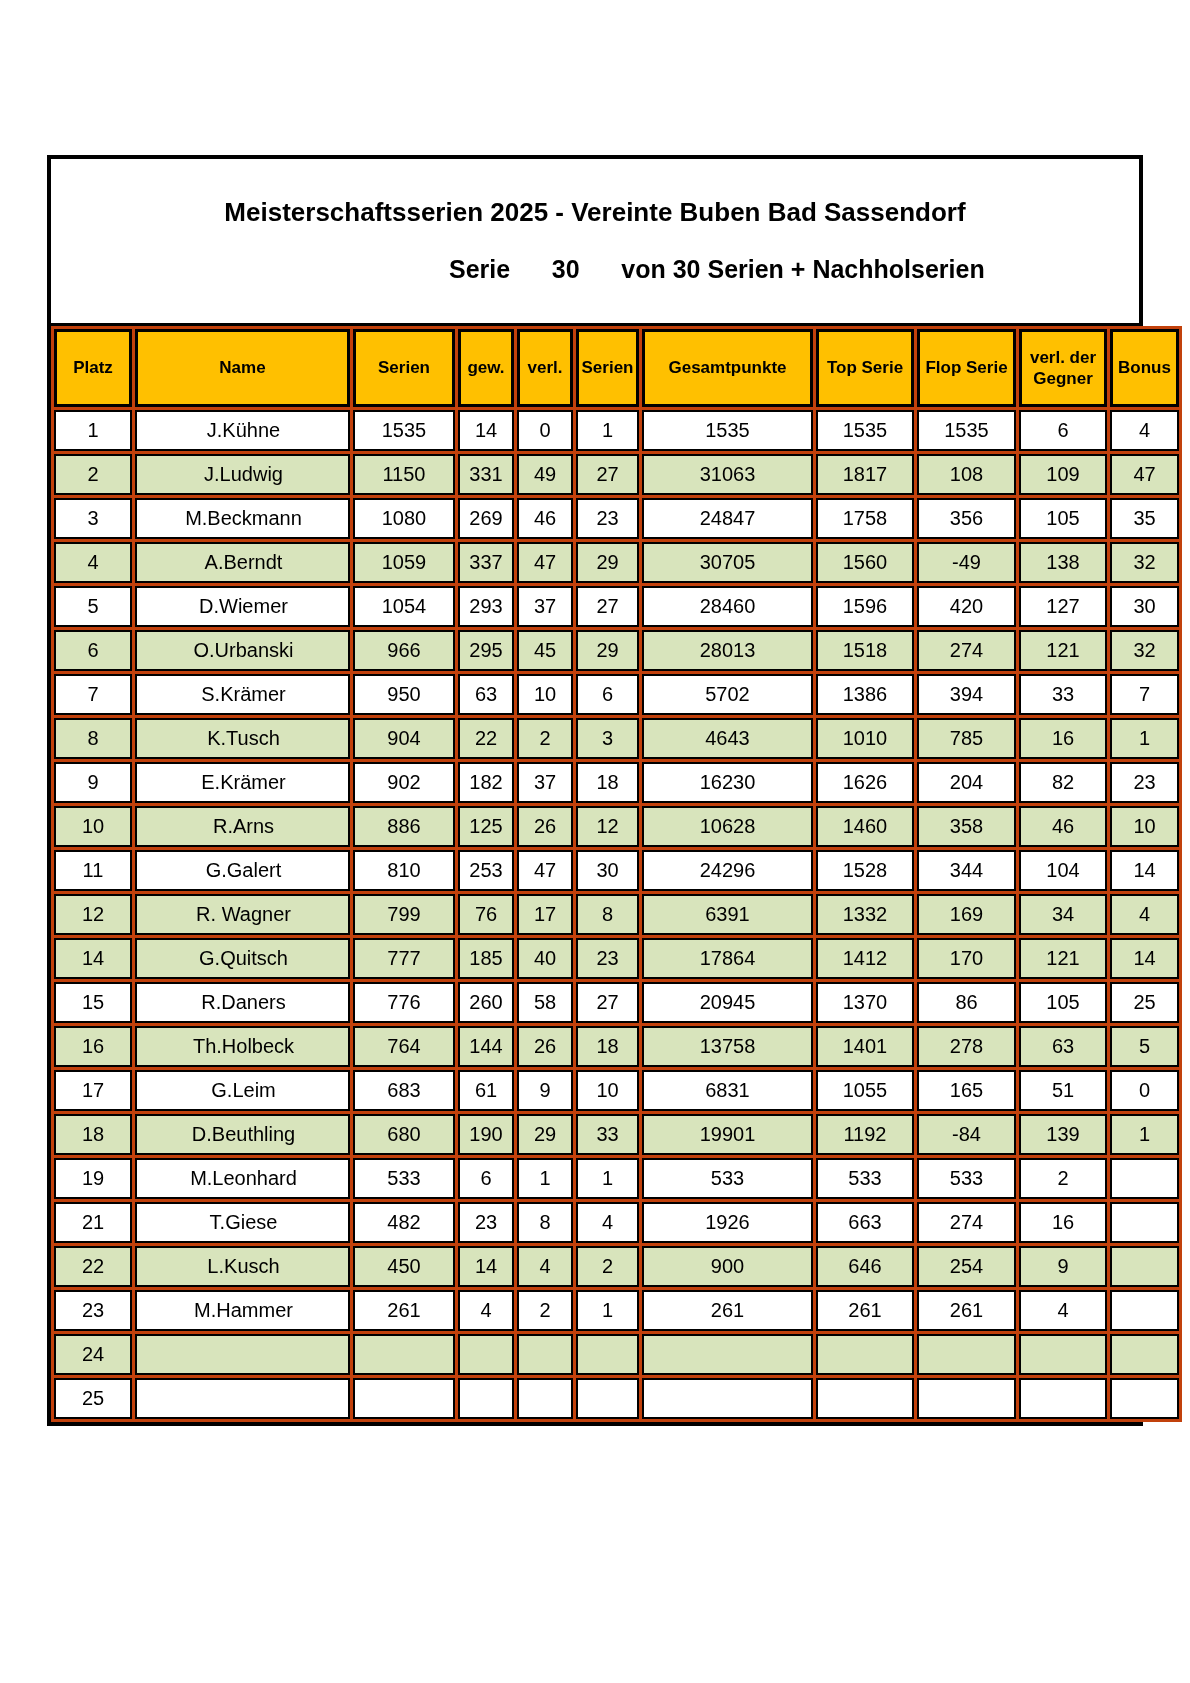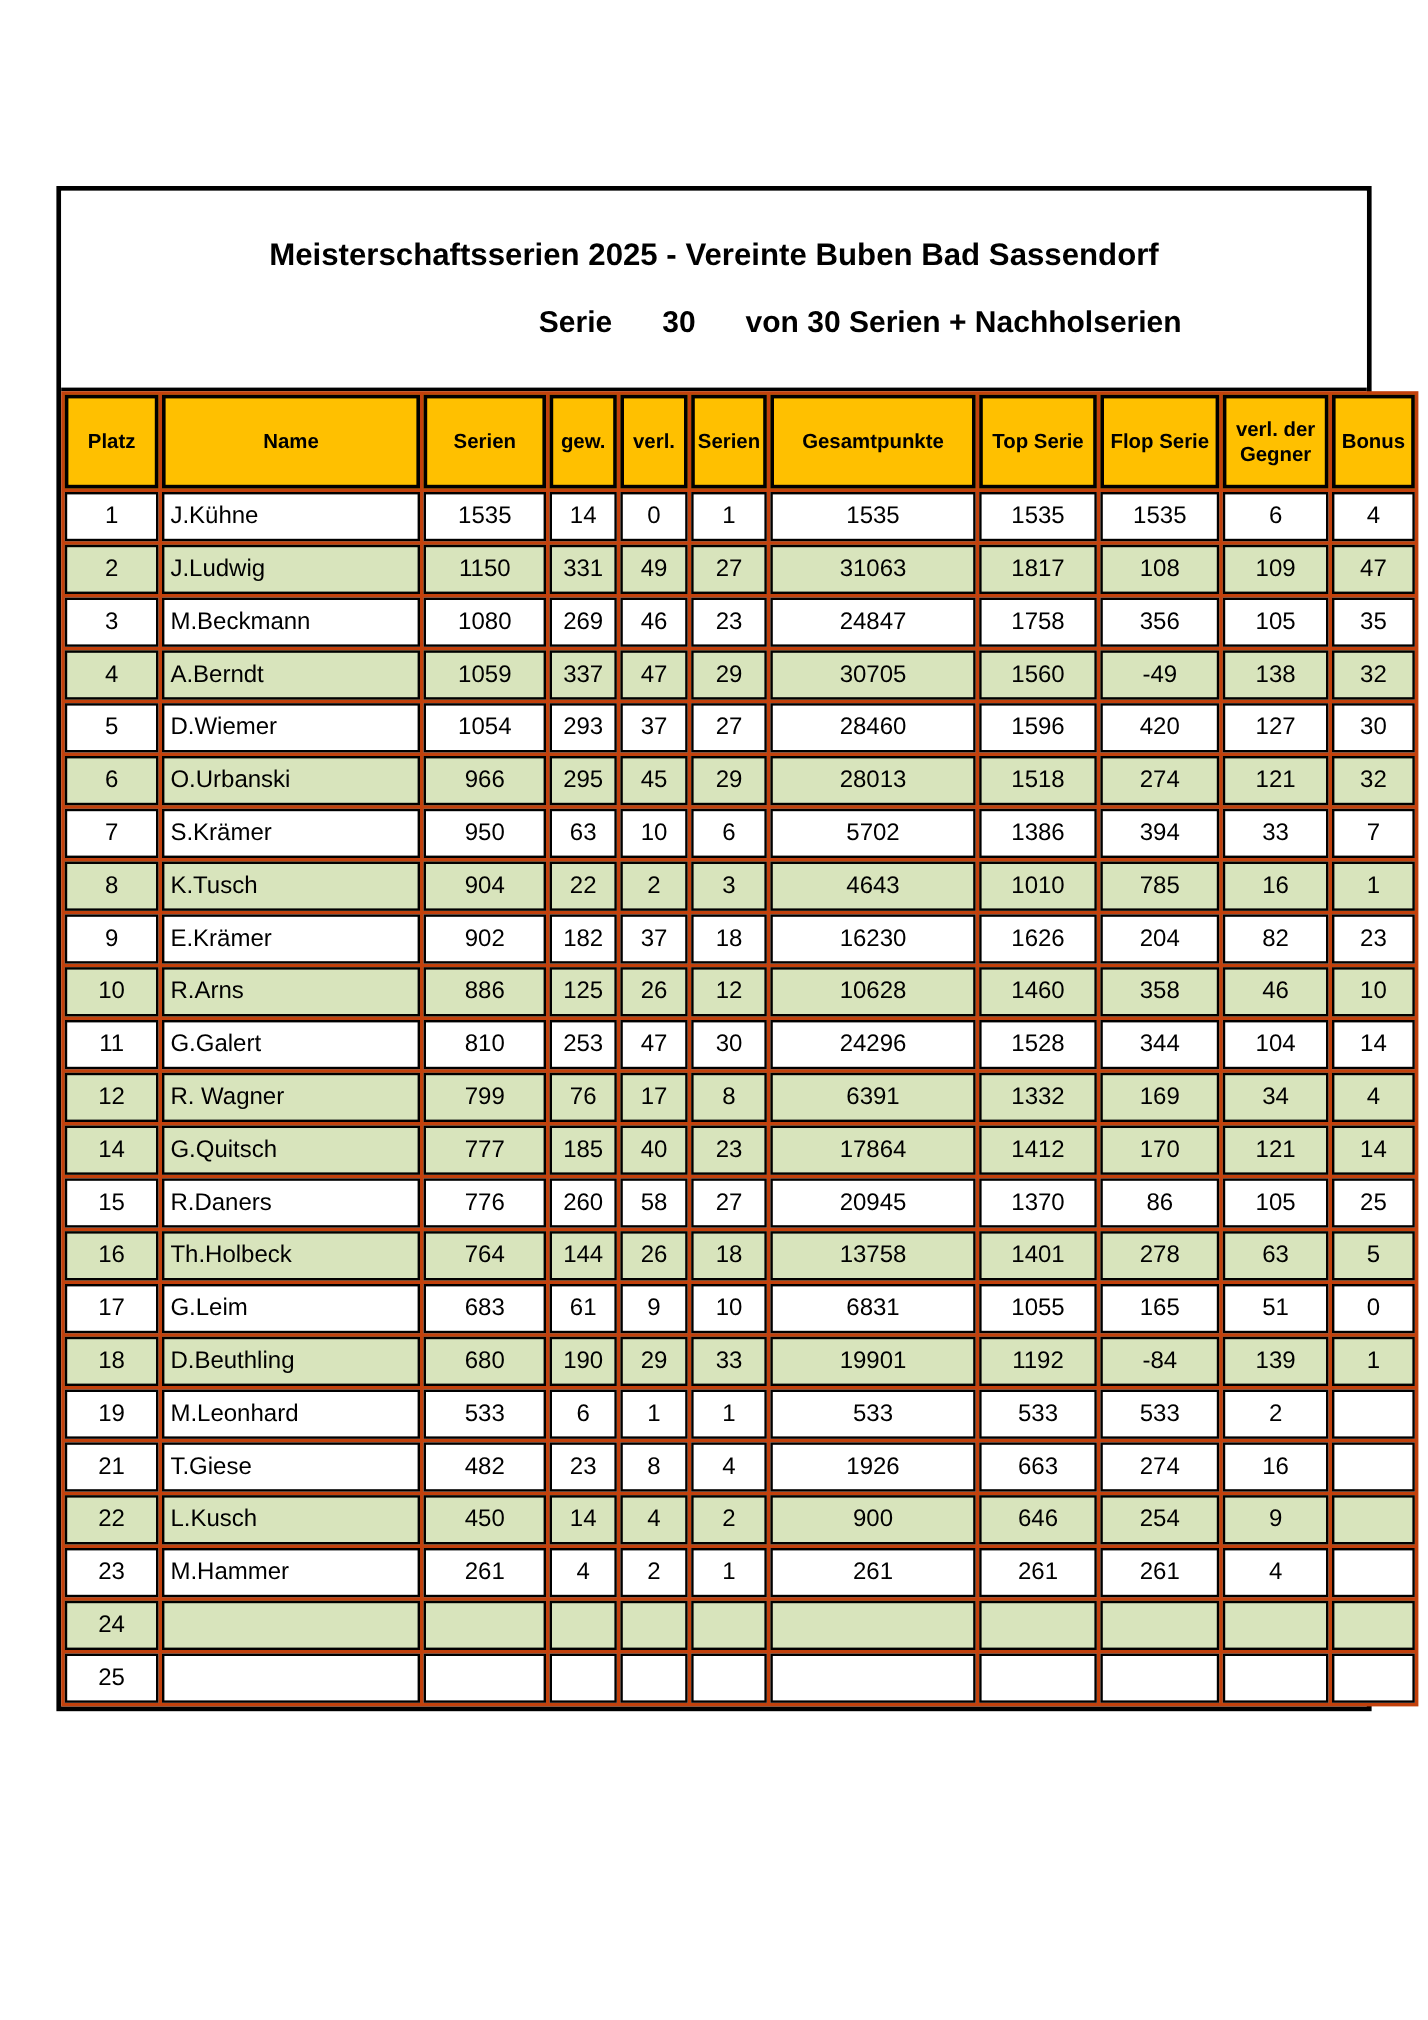--- a/index.html
+++ b/index.html
@@ -70,21 +70,21 @@
     padding: 0 3px;
     text-align: center;
     vertical-align: middle;
     overflow: hidden;
     white-space: nowrap;
   }
   table.results tr.alt td {
     background: var(--row-alt-bg, #D8E4BC);
   }
   table.results td.name-cell {
-    text-align: left;
+    text-align: center;
     padding-left: 5px;
   }
   table.results tr.section-end td {
     border-bottom-width: 4px;
   }
 </style>
 </head>
 <body>
 
 <div class="sheet">

